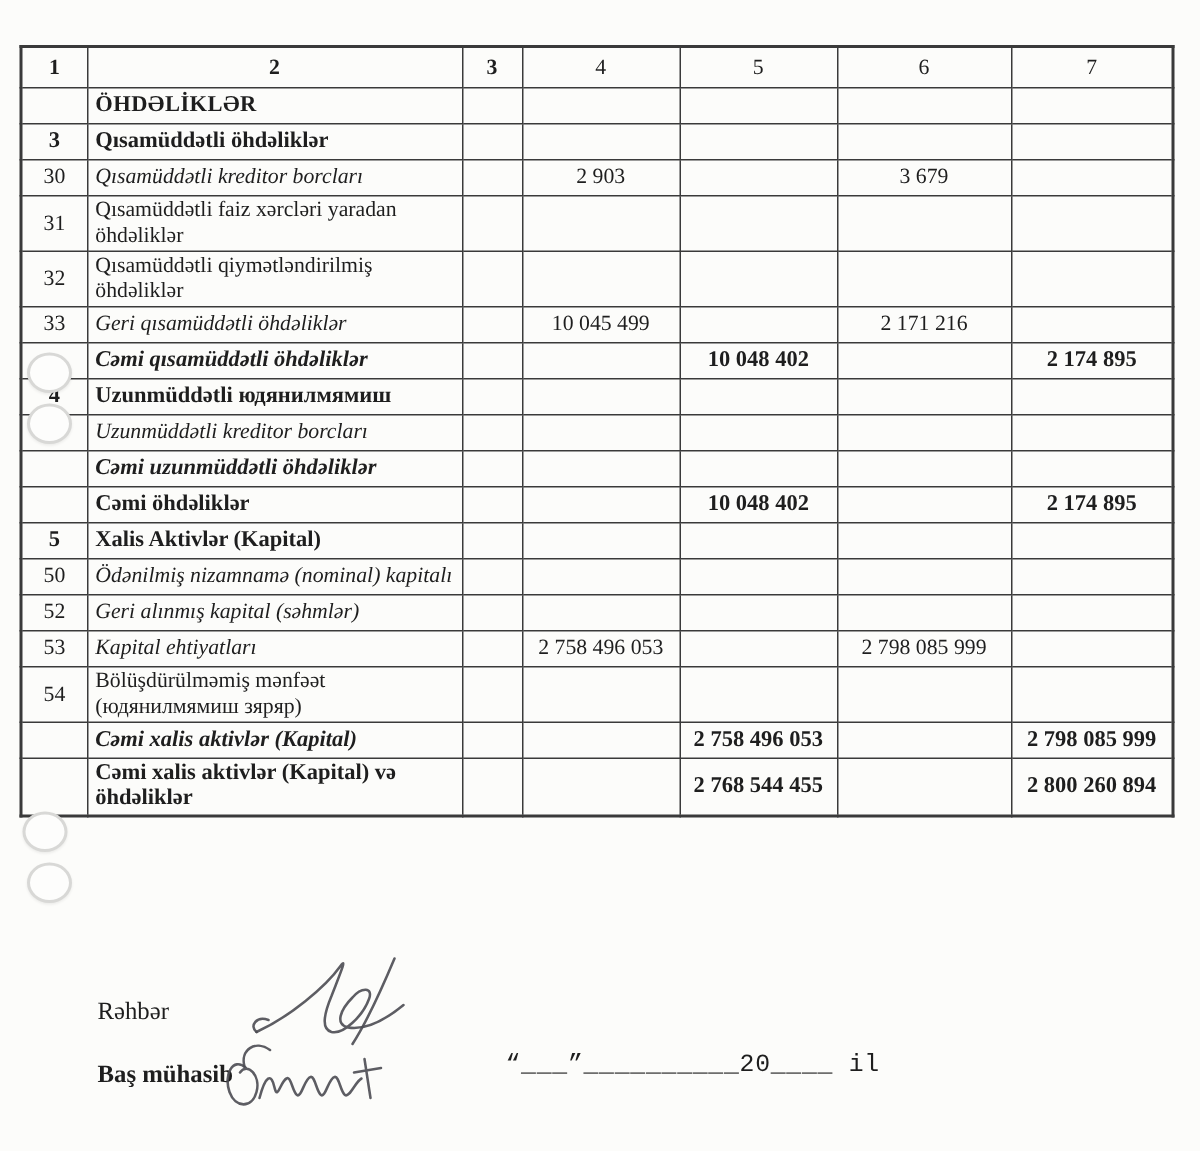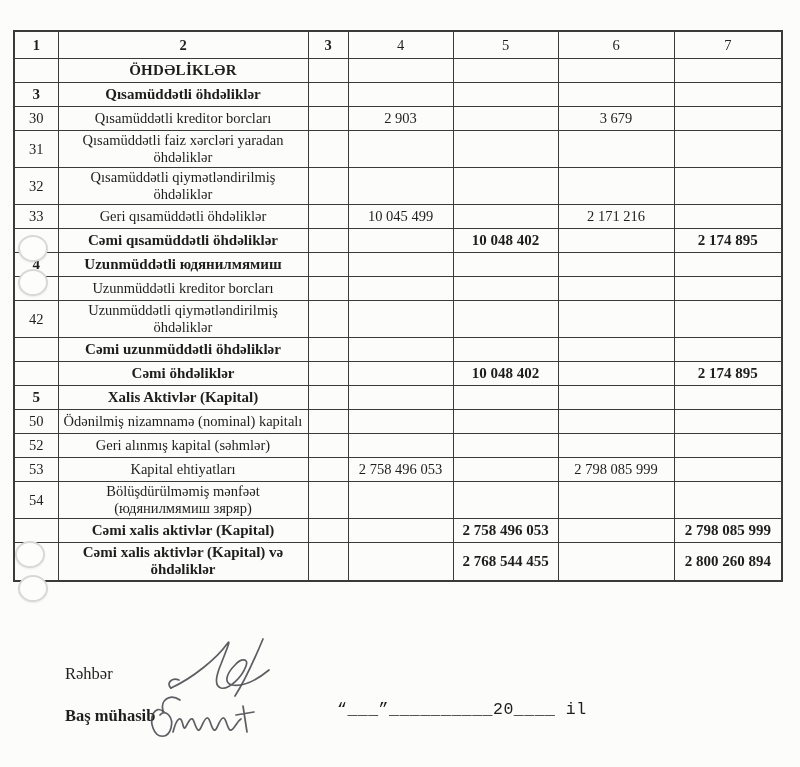--- a/index.html
+++ b/index.html
@@ -21,27 +21,27 @@
     border:1.6px solid var(--line);
     padding:1px 5px;
     font-size:14.5px;line-height:1.16;
     vertical-align:middle;
     overflow:visible;
   }
   table.sheet{border:2.4px solid var(--line);}
   th{font-weight:normal;text-align:center;font-size:15px;height:24px;}
   th.hb{font-weight:bold;}
   td.c-code{text-align:center;}
-  td.c-label{text-align:center;white-space:pre-wrap;}
+  td.c-label{text-align:left;white-space:pre-wrap;}
   td.c-val{text-align:center;}
   tr.single td{height:21px;}
   tr.double td{height:34px;}
   tr.bold-row td{font-weight:bold;font-size:15px;}
   tr.caps-row td{font-weight:bold;font-size:15px;letter-spacing:.3px;}
-  td.nw{white-space:nowrap;}
+  td.nw{white-space:nowrap;font-style:italic;}
   .punch-hole{
     position:absolute;width:26px;height:23px;border-radius:50%;
     background:#fdfdfc;border:2px solid var(--hole);
     box-shadow:0 1px 2px rgba(0,0,0,.07);
   }
   .footer-label{
     position:absolute;font-size:16.5px;color:var(--ink);
   }
   .signature{position:absolute;}
   .signature svg path{fill:none;stroke:#4b4b52;stroke-width:1.7;stroke-linecap:round;opacity:.9;}
@@ -154,30 +154,20 @@
       </tr>
       <tr class="single">
         <td class="c-code"></td>
         <td class="c-label nw">Uzunmüddətli kreditor borcları</td>
         <td class="c-val"></td>
         <td class="c-val"></td>
         <td class="c-val"></td>
         <td class="c-val"></td>
         <td class="c-val"></td>
       </tr>
-      <tr class="double">
-        <td class="c-code">42</td>
-        <td class="c-label">Uzunmüddətli qiymətləndirilmiş
-öhdəliklər</td>
-        <td class="c-val"></td>
-        <td class="c-val"></td>
-        <td class="c-val"></td>
-        <td class="c-val"></td>
-        <td class="c-val"></td>
-      </tr>
       <tr class="single bold-row">
         <td class="c-code"></td>
         <td class="c-label nw">Cəmi uzunmüddətli öhdəliklər</td>
         <td class="c-val"></td>
         <td class="c-val"></td>
         <td class="c-val"></td>
         <td class="c-val"></td>
         <td class="c-val"></td>
       </tr>
       <tr class="single bold-row">

